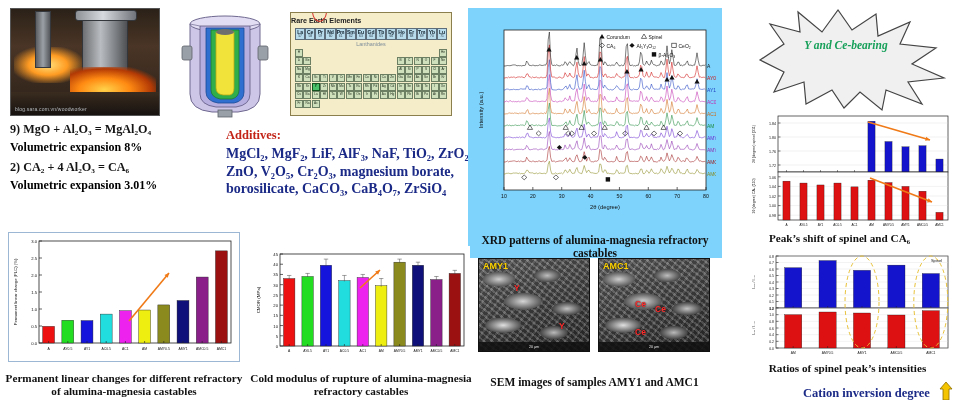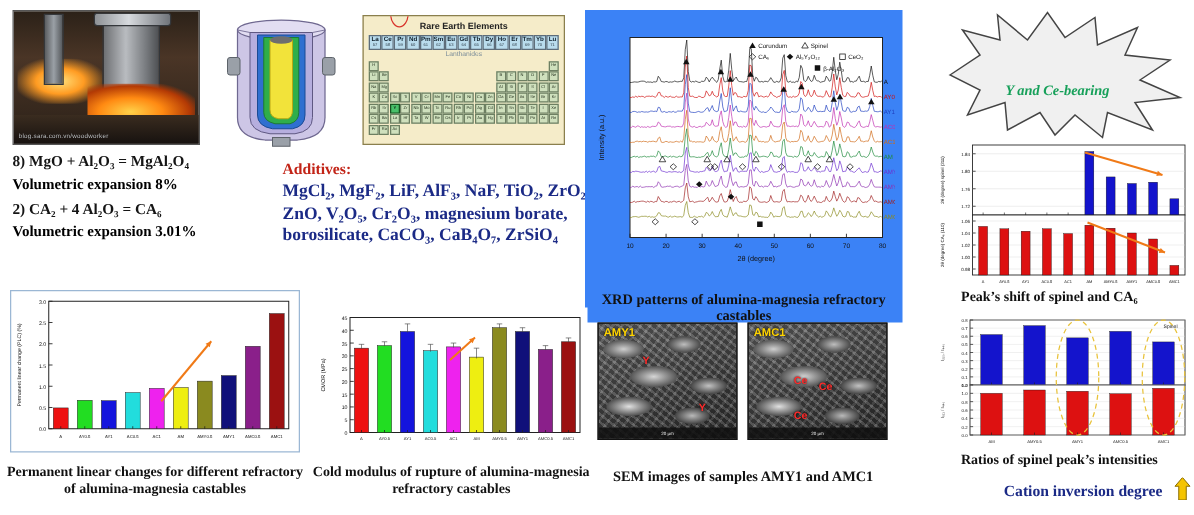--- a/index.html
+++ b/index.html
@@ -41,21 +41,21 @@
   .furn-watermark{position:absolute;left:4px;bottom:3px;color:#cfd5da;font-size:5px;
      font-family:"Liberation Sans",sans-serif;letter-spacing:.2px;opacity:.85;}
 
   
   #ladle-diagram{left:170px;top:6px;width:110px;height:112px;background:#fff;}
   .ladle-svg{display:block;}
 
   
   #periodic-table{left:290px;top:12px;width:162px;height:104px;
     border:1px solid #8a7f4d;background:#f5ecc9;overflow:hidden;}
-  .pt-title{text-align:center;font-size:7.2px;font-weight:bold;color:#222;margin-top:3px;
+  .pt-title{font-size:7.2px;font-weight:bold;color:#222;margin-top:3px;
     font-family:"Liberation Sans",sans-serif;}
   .pt-lanth{display:flex;margin:3px 4px 0 4px;}
   .pt-cell{flex:1;border:1px solid #5e6d7a;background:#b9dced;text-align:center;
      font-size:4.6px;line-height:1.05;color:#10202c;font-family:"Liberation Sans",sans-serif;
      padding:1px 0 0 0;}
   .pt-cell b{display:block;font-size:5px;}
   .pt-cell span{display:block;font-size:3.3px;color:#2d3c48;}
   .pt-sub{text-align:center;font-size:5.4px;color:#7d8e9a;margin-top:1px;
      font-family:"Liberation Sans",sans-serif;}
   .pt-main{position:relative;margin:2px 4px 0 4px;height:52px;}
@@ -73,28 +73,28 @@
   .rx-exp{font-size:12px;font-weight:bold;color:#000000;margin:0 0 5px 0;
      font-family:"Liberation Serif",serif;}
 
   
   #additives{left:226px;top:128px;width:250px;height:100px;}
   .add-head{font-size:12.5px;font-weight:bold;color:#c22316;margin:0 0 2px 0;}
   .add-body{font-size:14px;font-weight:bold;color:#1b2a86;line-height:1.25;
      font-family:"Liberation Serif",serif;}
 
   
-  #xrd-panel{left:468px;top:8px;width:254px;height:250px;background:#3b82f6;}
+  #xrd-panel{left:468px;top:8px;width:254px;height:250px;background:#7dd3fc;}
   #xrd-plot{position:absolute;left:6px;top:12px;width:242px;height:210px;}
   #xrd-caption{position:absolute;left:0;top:226px;width:254px;font-size:11.5px;}
 
   
   #starburst{left:740px;top:8px;width:212px;height:104px;}
   .sb-text{position:absolute;left:0;top:30px;width:212px;text-align:center;
-     color:#17a05a;font-weight:bold;font-style:italic;font-size:11.5px;line-height:1.25;margin-top:28px;}
+     color:#17a05a;font-weight:bold;font-style:italic;font-size:11.5px;line-height:1.25;}
 
   
   #peakshift-panel{left:748px;top:112px;width:205px;height:128px;}
   #peakshift-caption{position:absolute;left:732px;top:232px;width:215px;font-size:11.2px;}
 
   
   #plc-panel{left:8px;top:232px;width:232px;height:130px;border:1px solid #9bb7d4;background:#fff;}
   #plc-caption{position:absolute;left:4px;top:372px;width:240px;font-size:11.2px;}
 
   #cmor-panel{left:252px;top:246px;width:218px;height:116px;background:#fff;}
@@ -366,21 +366,21 @@
           <div class="pt-g empty"></div>
           <div class="pt-g empty"></div>
         </div>
       <div class="pt-circle" style="left:17px;top:-49px;width:13px;height:20px;"></div>
 
     </div>
 
   </div>
 
   <div class="panel" id="reactions">
-    <p class="rx-line">8) MgO + Al₂O₃ = MgAl₂O₄</p>
+    <p class="rx-line">9) MgO + Al₂O₃ = MgAl₂O₄</p>
     <p class="rx-exp">Volumetric expansion 8%</p>
     <p class="rx-line">2) CA₂ + 4 Al₂O₃ = CA₆</p>
     <p class="rx-exp">Volumetric expansion 3.01%</p>
   </div>
 
   <div class="panel" id="additives">
     <div class="add-head">Additives:</div>
     <div class="add-body">MgCl₂, MgF₂, LiF, AlF₃, NaF, TiO₂, ZrO₂, ZnO, V₂O₅,  Cr₂O₃, magnesium borate, borosilicate, CaCO₃, CaB₄O₇, ZrSiO₄</div>
   </div>
 

